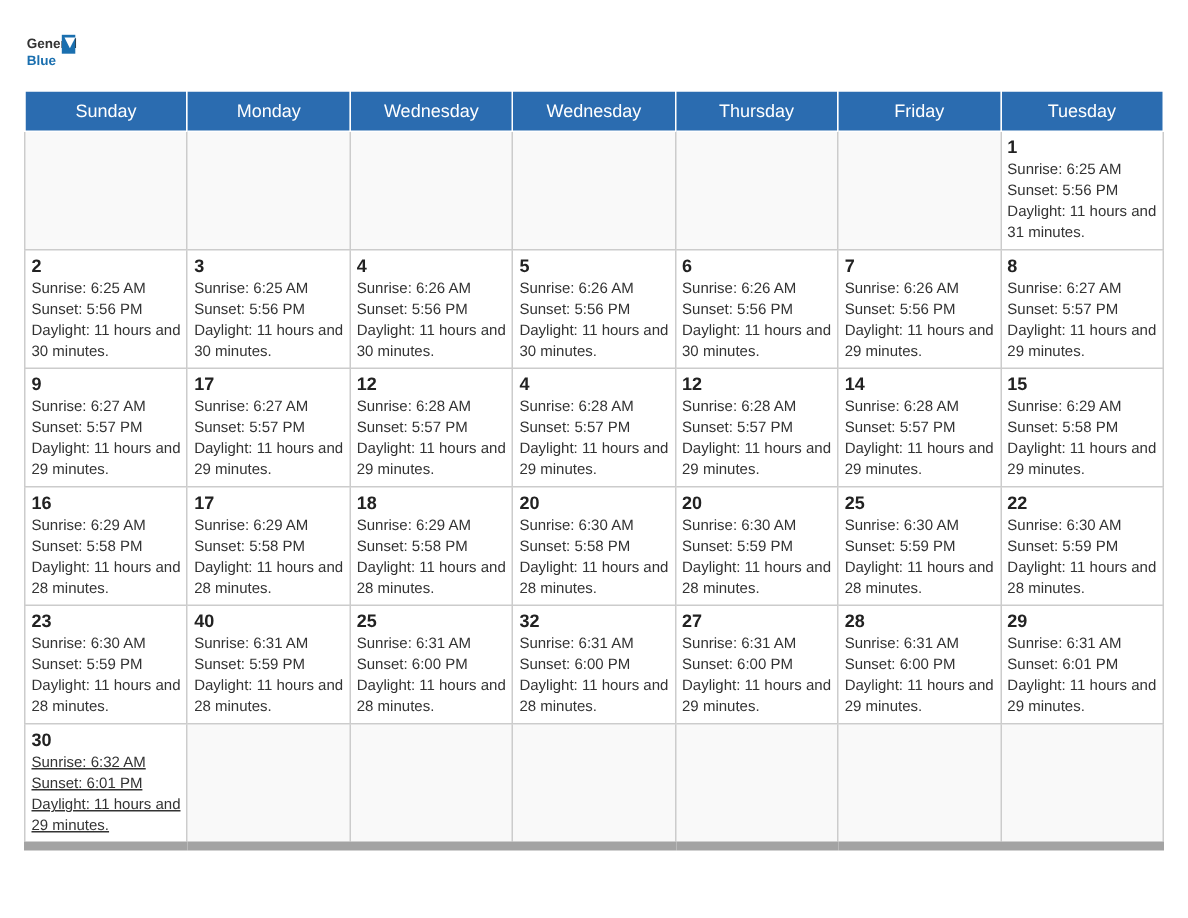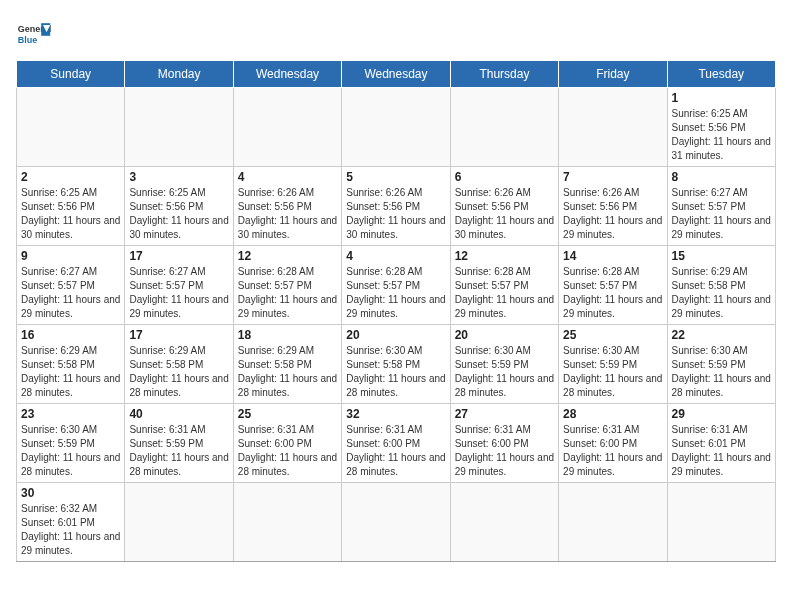--- a/index.html
+++ b/index.html
@@ -70,21 +70,21 @@
       font-weight: bold;
       color: #222;
       margin-bottom: 2px;
     }
     .day-info {
       font-size: 10px;
       color: #333;
       line-height: 1.4;
     }
     .last-row td {
-      border-bottom: 1px solid #a3a3a3;
+      border-bottom: 6px solid #a3a3a3;
     }
   </style>
 </head>
 <body>
 
 <div class="header">
   <div class="logo">
     <svg class="logo-icon" viewBox="0 0 40 40" xmlns="http://www.w3.org/2000/svg">
       <text x="2" y="18" font-size="10" font-weight="bold" fill="#333">General</text>
       <text x="2" y="30" font-size="10" font-weight="bold" fill="#1a6faf">Blue</text>
@@ -297,21 +297,21 @@
         <td>
           <div class="day-num">29</div>
           <div class="day-info" style="white-space: pre-line;">Sunrise: 6:31 AM
 Sunset: 6:01 PM
 Daylight: 11 hours and 29 minutes.</div>
         </td>
       </tr>
       <tr class="last-row">
         <td>
           <div class="day-num">30</div>
-          <div class="day-info" style="white-space: pre-line;">Sunrise: 6:32 AM
+          <div class="day-info" style="white-space: pre-line; text-decoration: underline;">Sunrise: 6:32 AM
 Sunset: 6:01 PM
 Daylight: 11 hours and 29 minutes.</div>
         </td>
         <td class="empty"></td>
         <td class="empty"></td>
         <td class="empty"></td>
         <td class="empty"></td>
         <td class="empty"></td>
         <td class="empty"></td>
       </tr>

